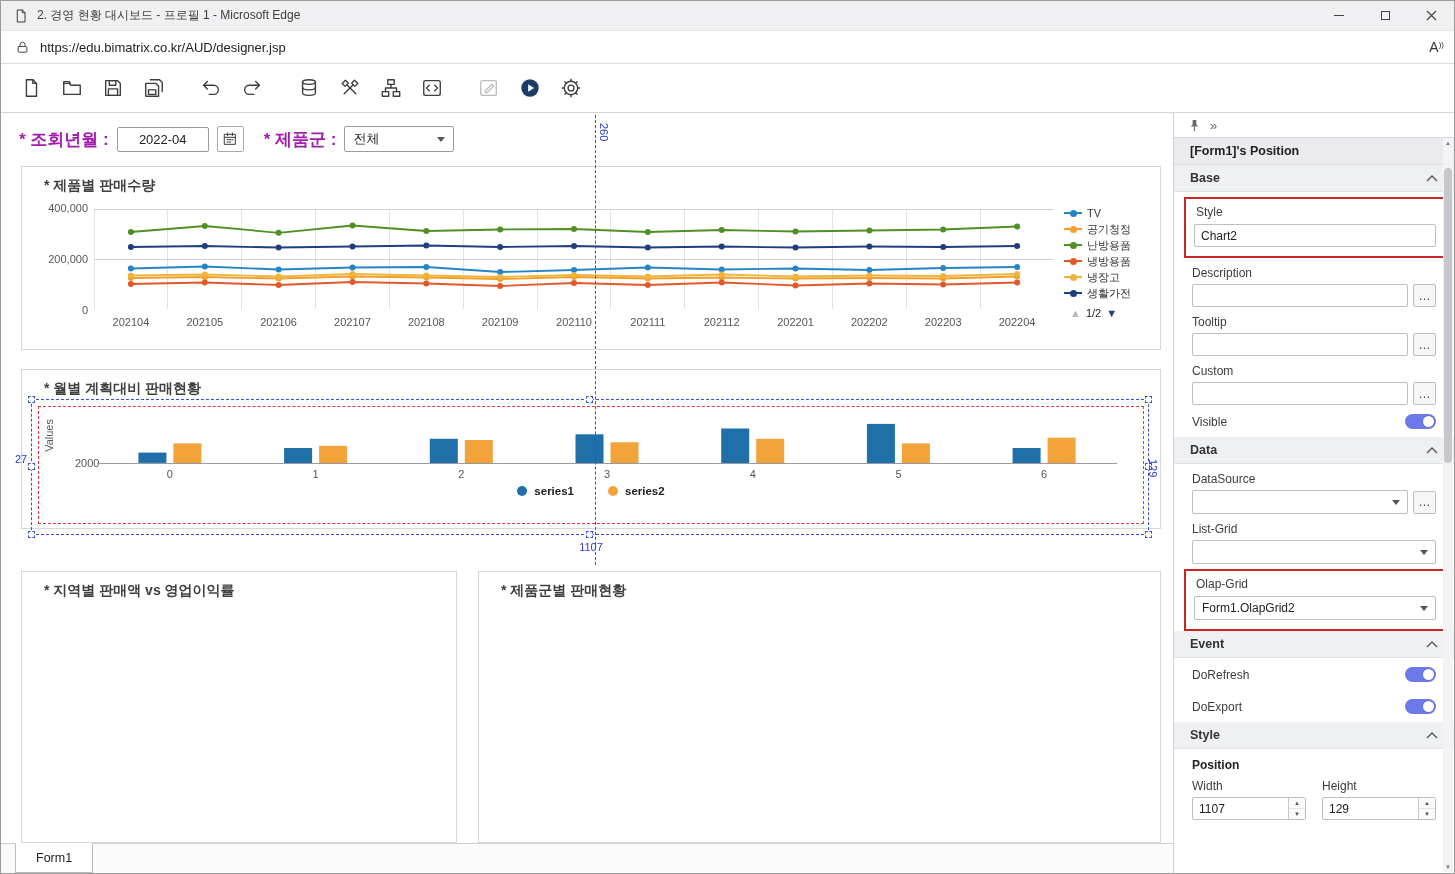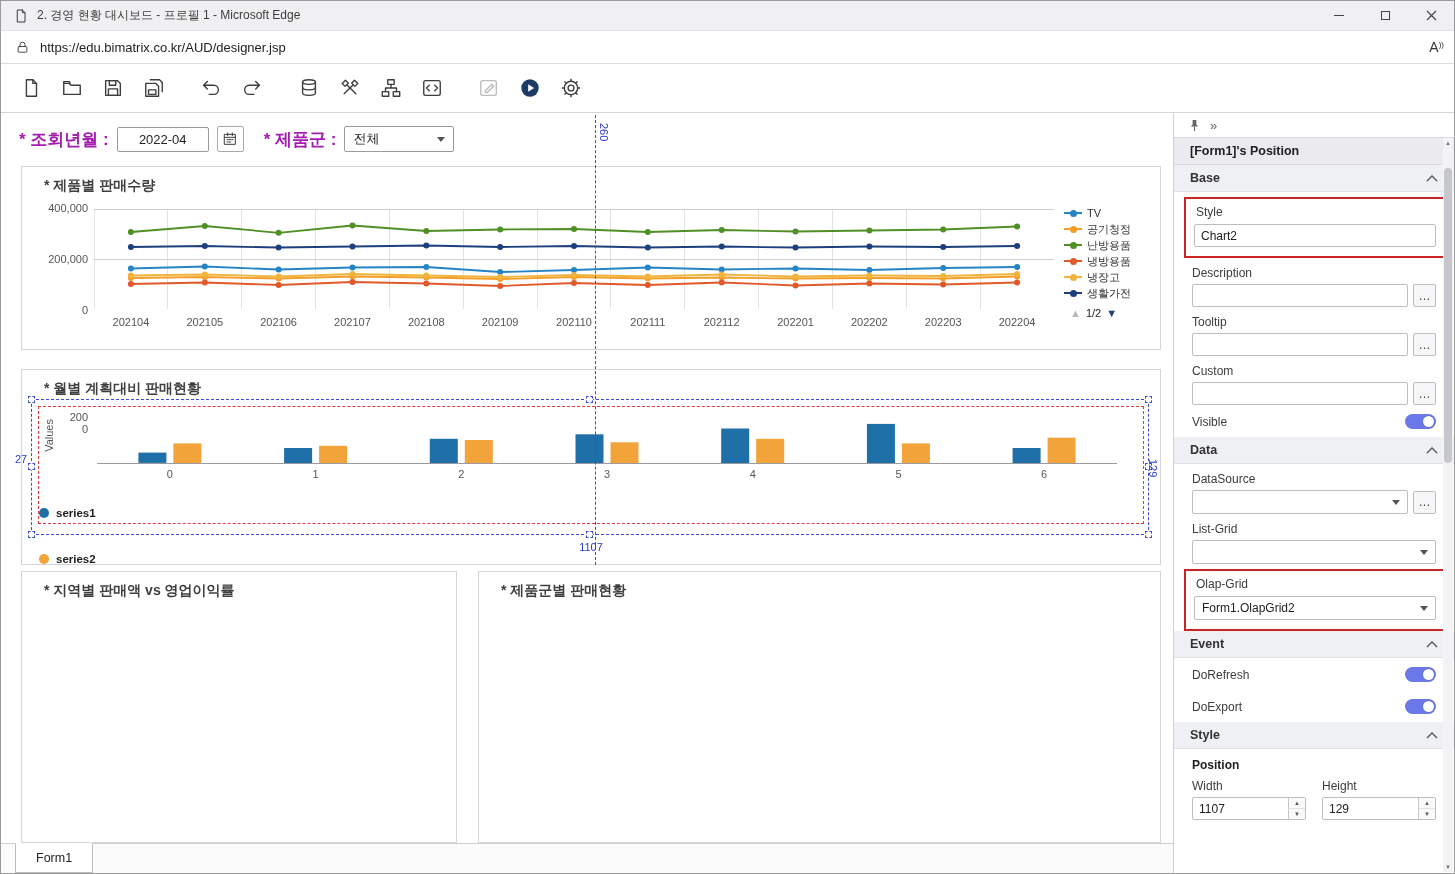--- a/index.html
+++ b/index.html
@@ -48,21 +48,21 @@
   .cal-btn { width:27px; height:26px; border:1px solid #a8a8b0; background:#fff; border-radius:2px;
              display:flex; align-items:center; justify-content:center; }
   .fselect { width:110px; height:26px; border:1px solid #9a9aa2; border-radius:2px; background:#fff;
              display:flex; align-items:center; justify-content:space-between; padding:0 8px; font-size:13px; color:#222; }
   .caret { width:0; height:0; border-left:4px solid transparent; border-right:4px solid transparent; border-top:5px solid #555; }
 
   
   .panel { position:absolute; border:1px solid #d6d6da; background:#fff; }
   .panel-title { position:absolute; left:22px; top:10px; font-size:14px; font-weight:600; color:#3f3f3f; }
   .panel1 { left:20px; top:53px;  width:1140px; height:184px; }
-  .panel2 { left:20px; top:256px; width:1140px; height:196px; }
+  .panel2 { left:20px; top:256px; width:1140px; height:160px; }
   .panel3 { left:20px; top:458px; width:436px;  height:272px; }
   .panel4 { left:477px; top:458px; width:683px; height:272px; }
 
   
   .yticks1 { position:absolute; left:8px; top:35px; width:58px; height:114px; display:flex; flex-direction:column;
              justify-content:space-between; align-items:flex-end; font-size:11px; color:#555; }
   .plot1 { position:absolute; left:72px; top:42px; width:960px; height:100px; }
   .xlabels1 { position:absolute; left:72px; top:149px; width:960px; display:flex; font-size:11px; color:#555; }
   .xlabels1 span { flex:1; text-align:center; }
   .legend1 { position:absolute; left:1042px; top:38px; display:flex; flex-direction:column; }
@@ -70,26 +70,26 @@
   .lg1m { position:relative; width:18px; height:9px; flex:0 0 18px; }
   .lg1l { position:absolute; left:0; top:3.5px; width:18px; height:2px; }
   .lg1d { position:absolute; left:5.5px; top:1px; width:7px; height:7px; border-radius:50%; }
   .pager1 { position:absolute; left:1048px; top:140px; display:flex; gap:5px; font-size:11px; align-items:center; }
   .pg-up { color:#b7b7bf; } .pg-num { color:#222; } .pg-dn { color:#24407e; }
 
   
   .sel-red { position:absolute; left:16px; top:36px; width:1106px; height:118px; border:1px dashed #e03a3a; }
   .ylab2 { position:absolute; left:4px; top:12px; writing-mode:vertical-rl; transform:rotate(180deg);
            font-size:11px; color:#555; }
-  .yticks2 { position:absolute; left:23px; top:4px; width:26px; height:58px; display:flex; flex-direction:column;
+  .yticks2 { position:absolute; left:36px; top:4px; width:26px; height:58px; display:flex; flex-direction:row;
              align-items:flex-end; font-size:11px; color:#555; }
   .plot2 { position:absolute; left:58px; top:10px; width:1020px; height:48px; }
   .xlabels2 { position:absolute; left:58px; top:61px; width:1020px; display:flex; font-size:11px; color:#555; }
   .xlabels2 span { flex:1; text-align:center; }
-  .legend2 { position:absolute; left:0; right:0; top:100px; display:flex; justify-content:center; gap:34px;flex-direction:column; }
+  .legend2 { position:absolute; left:0; right:0; top:78px; display:flex; justify-content:center; gap:34px; }
   .lg2 { display:flex; align-items:center; gap:7px; }
   .lg2 i { width:10px; height:10px; border-radius:50%; display:inline-block; }
   .lg2 b { font-size:11.5px; color:#222; }
 
   
   .sel-blue { position:absolute; left:30px; top:286px; width:1118px; height:136px;
               border:1px dashed #3b4bd8; z-index:6; pointer-events:none; }
   .hnd { position:absolute; width:7px; height:7px; background:#fff; border:1px dashed #3b4bd8; pointer-events:auto; }
   .vguide { position:absolute; left:594px; top:2px; height:450px; border-left:1px dashed #3b4bd8; z-index:5; }
   .bluedim { position:absolute; color:#2a3bd0; font-size:11px; z-index:7; }

